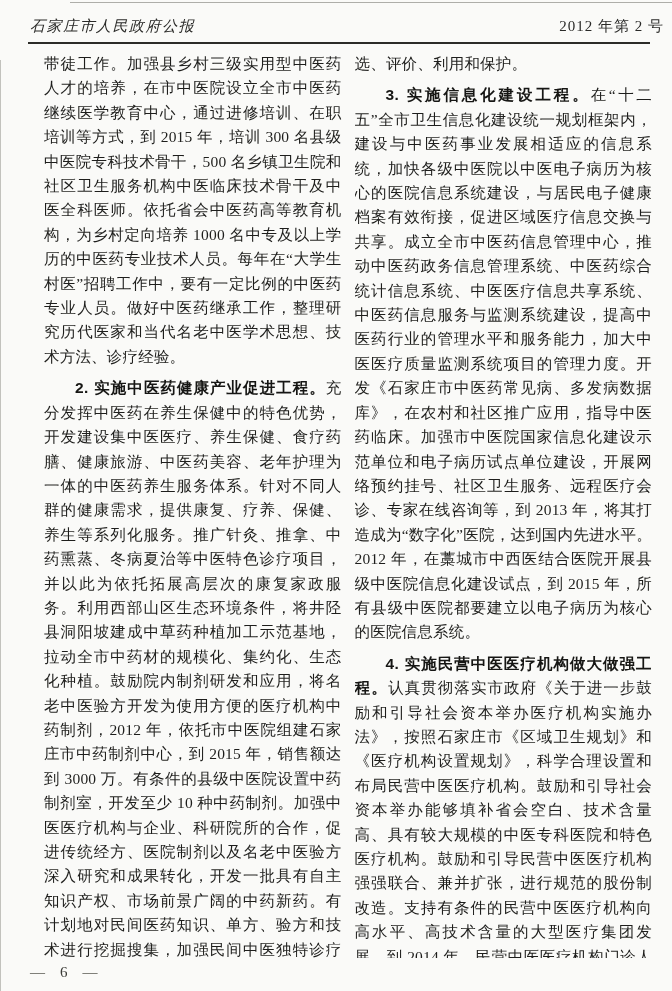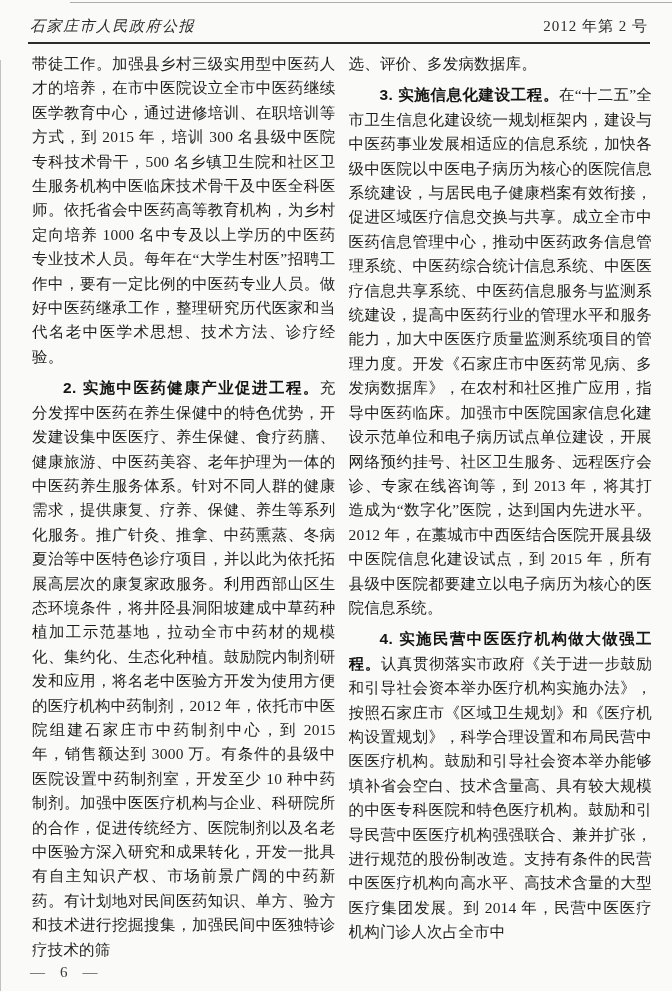--- a/index.html
+++ b/index.html
@@ -14,35 +14,35 @@
   .scan-edge-top {
     position: absolute; top: 2px; left: 70px; right: 0;
     height: 1px; background: #6f6f68; opacity: .55;
   }
   .scan-edge-left {
     position: absolute; top: 60px; bottom: 0; left: 0;
     width: 1px; background: #8a8a82; opacity: .5;
   }
   .header {
     display: flex; justify-content: space-between; align-items: baseline;
-    padding: 17px 24px 0 30px;
+    padding: 17px 8px 0 30px;
   }
   .header-title {
     font-size: 15px; font-style: italic; letter-spacing: 1.5px; color: #2a2a28;
   }
   .header-issue {
     font-size: 15px; letter-spacing: 1px; color: #2a2a28; text-align: center;
   }
   .header-rule {
     margin: 6px 22px 0 28px;
     border-bottom: 2px solid #2c2c28;
   }
   .main {
     display: flex; gap: 13px;
-    padding: 8px 20px 0 32px;
+    padding: 8px 20px 0 44px;
   }
   .col {
     width: 306px; height: 906px; overflow: hidden;
     text-align: justify;
     font-size: 15.5px; line-height: 24.4px;
     letter-spacing: 0.2px;
   }
   .para { margin: 0; }
   .para.indent { text-indent: 2em; }
   .para.has-heading { margin-top: 7px; }
@@ -70,21 +70,21 @@
   <span class="header-issue">2012 年第 2 号</span>
 </div>
 <div class="header-rule"></div>
 
 <div class="main">
   <div class="col" id="col-left">
       <p class="para"><span>带徒工作。加强县乡村三级实用型中医药人才的培养，在市中医院设立全市中医药继续医学教育中心，通过进修培训、在职培训等方式，到 2015 年，培训 300 名县级中医院专科技术骨干，500 名乡镇卫生院和社区卫生服务机构中医临床技术骨干及中医全科医师。依托省会中医药高等教育机构，为乡村定向培养 1000 名中专及以上学历的中医药专业技术人员。每年在“大学生村医”招聘工作中，要有一定比例的中医药专业人员。做好中医药继承工作，整理研究历代医家和当代名老中医学术思想、技术方法、诊疗经验。</span></p>
       <p class="para indent has-heading"><span class="sec-heading">2. 实施中医药健康产业促进工程。</span><span>充分发挥中医药在养生保健中的特色优势，开发建设集中医医疗、养生保健、食疗药膳、健康旅游、中医药美容、老年护理为一体的中医药养生服务体系。针对不同人群的健康需求，提供康复、疗养、保健、养生等系列化服务。推广针灸、推拿、中药熏蒸、冬病夏治等中医特色诊疗项目，并以此为依托拓展高层次的康复家政服务。利用西部山区生态环境条件，将井陉县洞阳坡建成中草药种植加工示范基地，拉动全市中药材的规模化、集约化、生态化种植。鼓励院内制剂研发和应用，将名老中医验方开发为使用方便的医疗机构中药制剂，2012 年，依托市中医院组建石家庄市中药制剂中心，到 2015 年，销售额达到 3000 万。有条件的县级中医院设置中药制剂室，开发至少 10 种中药制剂。加强中医医疗机构与企业、科研院所的合作，促进传统经方、医院制剂以及名老中医验方深入研究和成果转化，开发一批具有自主知识产权、市场前景广阔的中药新药。有计划地对民间医药知识、单方、验方和技术进行挖掘搜集，加强民间中医独特诊疗技术的筛</span></p>
     </div>
   <div class="col" id="col-right">
-      <p class="para"><span>选、评价、多发病数据库。</span></p>
+      <p class="para"><span>选、评价、利用和保护。</span></p>
       <p class="para indent has-heading"><span class="sec-heading">3. 实施信息化建设工程。</span><span>在“十二五”全市卫生信息化建设统一规划框架内，建设与中医药事业发展相适应的信息系统，加快各级中医院以中医电子病历为核心的医院信息系统建设，与居民电子健康档案有效衔接，促进区域医疗信息交换与共享。成立全市中医药信息管理中心，推动中医药政务信息管理系统、中医药综合统计信息系统、中医医疗信息共享系统、中医药信息服务与监测系统建设，提高中医药行业的管理水平和服务能力，加大中医医疗质量监测系统项目的管理力度。开发《石家庄市中医药常见病、多发病数据库》，在农村和社区推广应用，指导中医药临床。加强市中医院国家信息化建设示范单位和电子病历试点单位建设，开展网络预约挂号、社区卫生服务、远程医疗会诊、专家在线咨询等，到 2013 年，将其打造成为“数字化”医院，达到国内先进水平。2012 年，在藁城市中西医结合医院开展县级中医院信息化建设试点，到 2015 年，所有县级中医院都要建立以电子病历为核心的医院信息系统。</span></p>
       <p class="para indent has-heading"><span class="sec-heading">4. 实施民营中医医疗机构做大做强工程。</span><span>认真贯彻落实市政府《关于进一步鼓励和引导社会资本举办医疗机构实施办法》，按照石家庄市《区域卫生规划》和《医疗机构设置规划》，科学合理设置和布局民营中医医疗机构。鼓励和引导社会资本举办能够填补省会空白、技术含量高、具有较大规模的中医专科医院和特色医疗机构。鼓励和引导民营中医医疗机构强强联合、兼并扩张，进行规范的股份制改造。支持有条件的民营中医医疗机构向高水平、高技术含量的大型医疗集团发展。到 2014 年，民营中医医疗机构门诊人次占全市中</span></p>
     </div>
 </div>
 
 <div class="footer">
   <span class="dash">—</span><span class="num">6</span><span class="dash">—</span>
 </div>
 
 </body></html>

